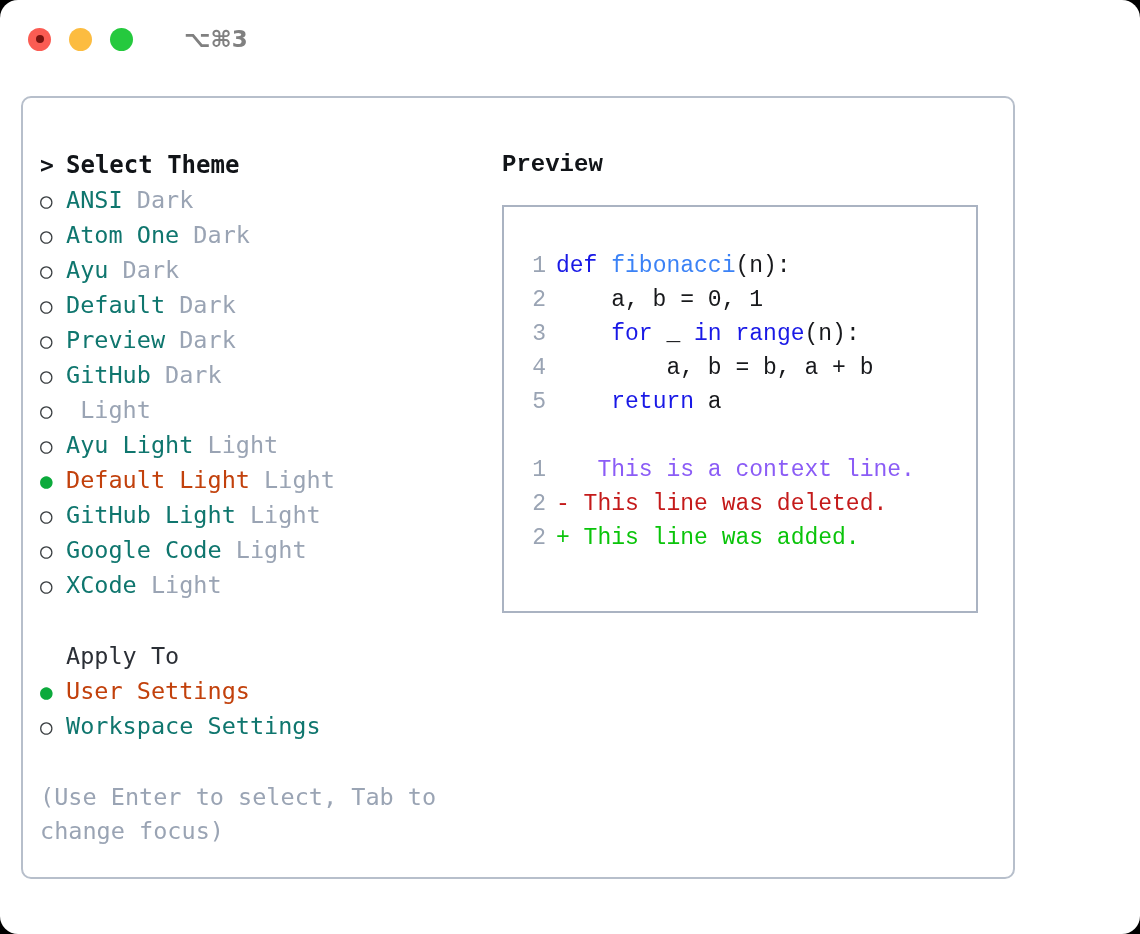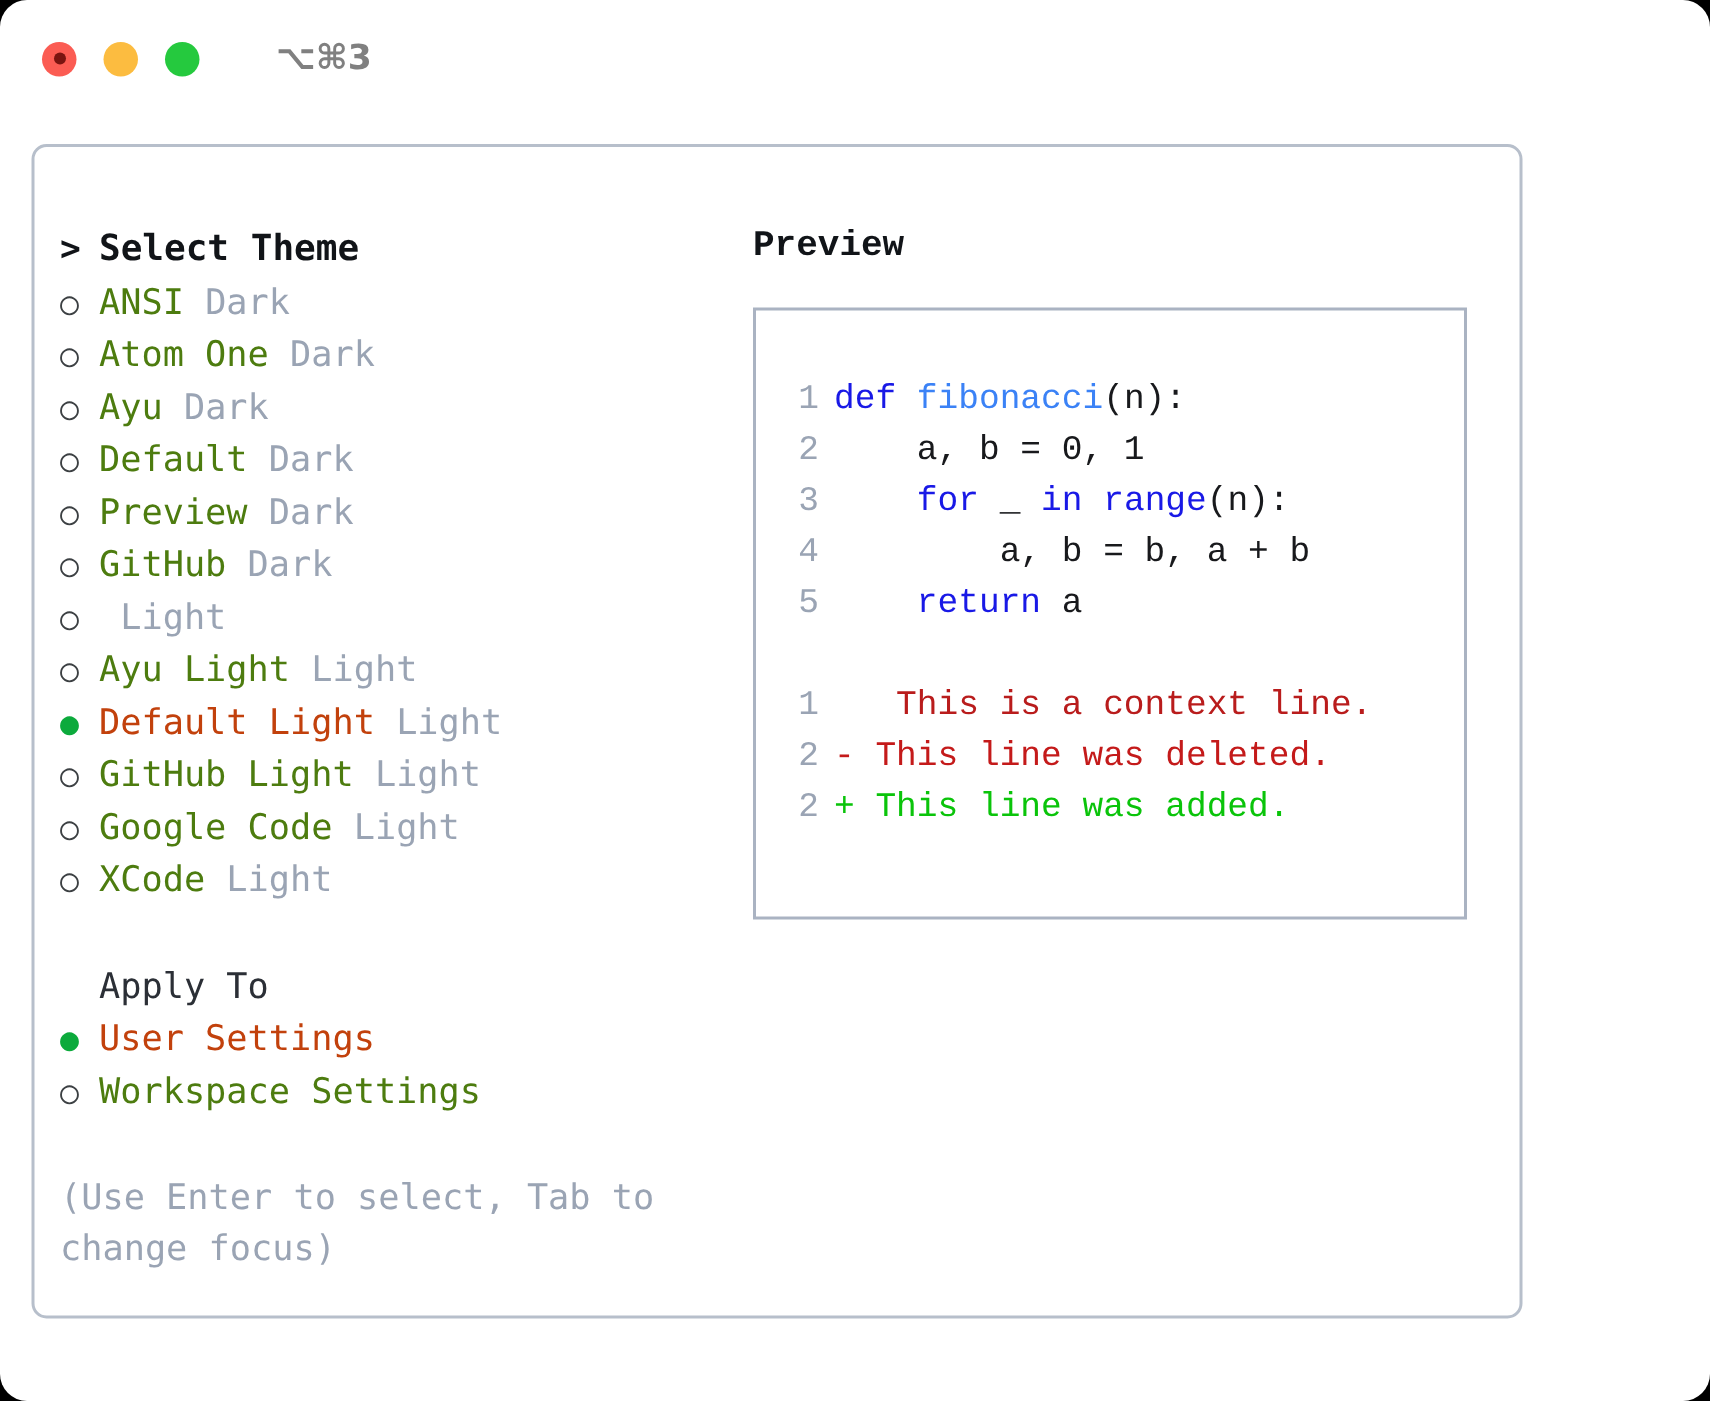--- a/index.html
+++ b/index.html
@@ -115,21 +115,21 @@
   .marker.blank { color: transparent; }
 
   .heading {
     font-weight: bold;
     color: #111418;
     font-size: 24px;
     line-height: 36px;
   }
   .heading .marker { color: #111418; font-weight: bold; font-size: 23px; }
 
-  .label { color: #4d7c0f; }
+  .label { color: #0f766e; }
   .label.selected { color: #c2410c; }
   .variant { color: #9aa4b4; }
   .variant.selected { color: #9aa4b4; }
 
   .section-gap { height: 36px; }
 
   .apply-heading {
     font-size: 23.5px;
     line-height: 34px;
     color: #2b2f36;
@@ -184,21 +184,21 @@
     margin-right: 10px;
   }
   .code-text { color: #18191c; }
 
   .kw    { color: #1919e6; }
   .fn    { color: #3b82f6; }
   .plain { color: #18191c; }
 
   .blank-line { height: 34px; }
 
-  .diff-ctx { color: #b91c1c; }
+  .diff-ctx { color: #8b5cf6; }
   .diff-del { color: #c41a1a; }
   .diff-add { color: #0ac40a; }
 </style>
 </head>
 <body>
 
 <div class="window">
 
   <div class="titlebar">
     <div class="lights">

